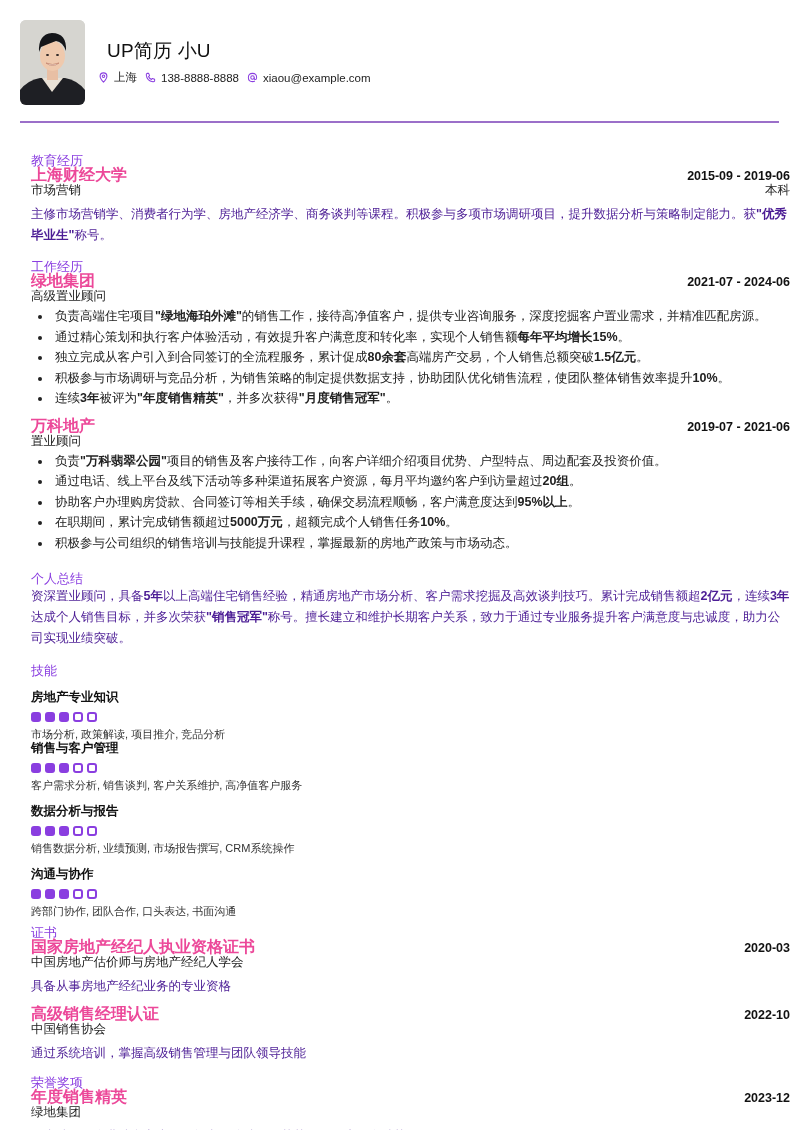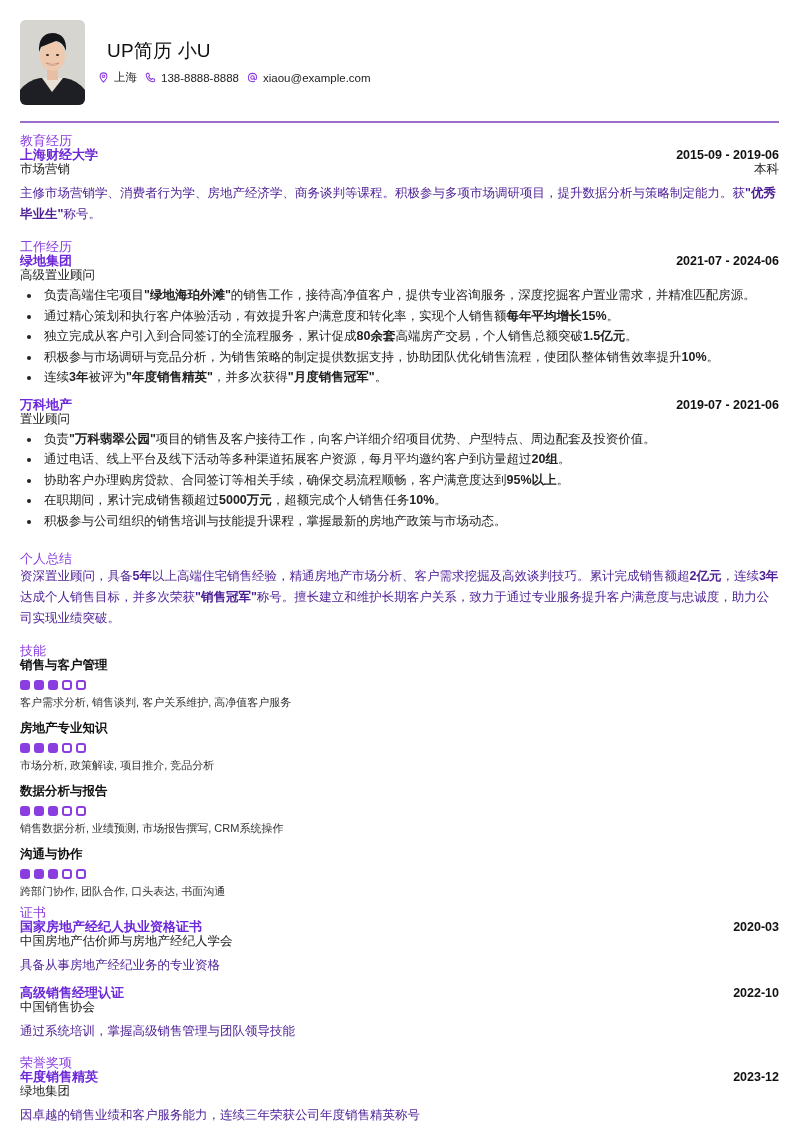--- a/index.html
+++ b/index.html
@@ -14,29 +14,29 @@
   .contacts { position: absolute; left: 78px; top: 70px; display: flex; align-items: center; font-size: 11.5px; color: #222; }
   .contact { display: flex; align-items: center; margin-right: 8px; }
   .contact svg { width: 11px; height: 11px; margin-right: 5px; }
   .contact a { color: #222; text-underline-offset: 2px; text-align: center; }
   .divider { position: absolute; left: 0; top: 121px; width: 759px; height: 1.5px; background: #9b6fc9; }
 
   
   .section-title { color: #8a3ee0; font-size: 13px; font-weight: 500; line-height: 15px; }
   .row { display: flex; justify-content: space-between; align-items: baseline; }
   .bold { font-weight: 700; }
-  .item-title { font-weight: 700; font-size: 13px; line-height: 14px; color: #6d28d9; }
+  .item-title { font-weight: 700; font-size: 16px; line-height: 14px; color: #ec4899; }
   .item-sub { font-size: 12.5px; line-height: 15px; color: #222; }
   .date { font-weight: 700; font-size: 12.5px; color: #111; }
   .para { font-size: 12.5px; line-height: 21px; color: #4c1d95; }
   ul.bullets { list-style: none; }
   ul.bullets li { position: relative; padding-left: 24px; font-size: 12.5px; line-height: 20.5px; color: #222; }
   ul.bullets li::before { content: ""; position: absolute; left: 7px; top: 9px; width: 4px; height: 4px; border-radius: 50%; background: #222; }
 
-  .abs { position: absolute; left: 0; width: 759px; }
+  .abs { position: absolute; left: 11px; width: 759px; margin-top: 20px; }
 
   
   .skill-name { font-weight: 700; font-size: 12.5px; color: #111; line-height: 15px; }
   .dots { display: flex; margin-top: 7px; height: 10px; }
   .dot { width: 10px; height: 10px; border-radius: 3px; margin-right: 4px; }
   .dot.on { background: #8a3ee0; }
   .dot.off { border: 2px solid #8a3ee0; background: #fff; }
   .skill-tags { font-size: 11px; color: #333; margin-top: 6px; line-height: 13px; }
 </style>
 </head>
@@ -132,41 +132,41 @@
   </div>
 
   <div class="abs" style="top:551px;">
     <div class="section-title">个人总结</div>
     <div class="para"><span>资深置业顾问，具备</span><span class="bold">5年</span><span>以上高端住宅销售经验，精通房地产市场分析、客户需求挖掘及高效谈判技巧。累计完成销售额超</span><span class="bold">2亿元</span><span>，连续</span><span class="bold">3年</span><span>达成个人销售目标，并多次荣获</span><span class="bold">"销售冠军"</span><span>称号。擅长建立和维护长期客户关系，致力于通过专业服务提升客户满意度与忠诚度，助力公司实现业绩突破。</span></div>
   </div>
 
   <div class="abs" style="top:643px;">
     <div class="section-title">技能</div>
     <div id="skills-list">
+        <div style="margin-top: 12px;">
+          <div class="skill-name">房地产专业知识</div>
+          <div class="dots">
+            <span class="dot on"></span>
+            <span class="dot on"></span>
+            <span class="dot on"></span>
+            <span class="dot off"></span>
+            <span class="dot off"></span>
+          </div>
+          <div class="skill-tags">市场分析, 政策解读, 项目推介, 竞品分析</div>
+        </div>
         <div style="margin-top: 0px;">
           <div class="skill-name">销售与客户管理</div>
           <div class="dots">
             <span class="dot on"></span>
             <span class="dot on"></span>
             <span class="dot on"></span>
             <span class="dot off"></span>
             <span class="dot off"></span>
           </div>
           <div class="skill-tags">客户需求分析, 销售谈判, 客户关系维护, 高净值客户服务</div>
-        </div>
-        <div style="margin-top: 12px;">
-          <div class="skill-name">房地产专业知识</div>
-          <div class="dots">
-            <span class="dot on"></span>
-            <span class="dot on"></span>
-            <span class="dot on"></span>
-            <span class="dot off"></span>
-            <span class="dot off"></span>
-          </div>
-          <div class="skill-tags">市场分析, 政策解读, 项目推介, 竞品分析</div>
         </div>
         <div style="margin-top: 12px;">
           <div class="skill-name">数据分析与报告</div>
           <div class="dots">
             <span class="dot on"></span>
             <span class="dot on"></span>
             <span class="dot on"></span>
             <span class="dot off"></span>
             <span class="dot off"></span>
           </div>

